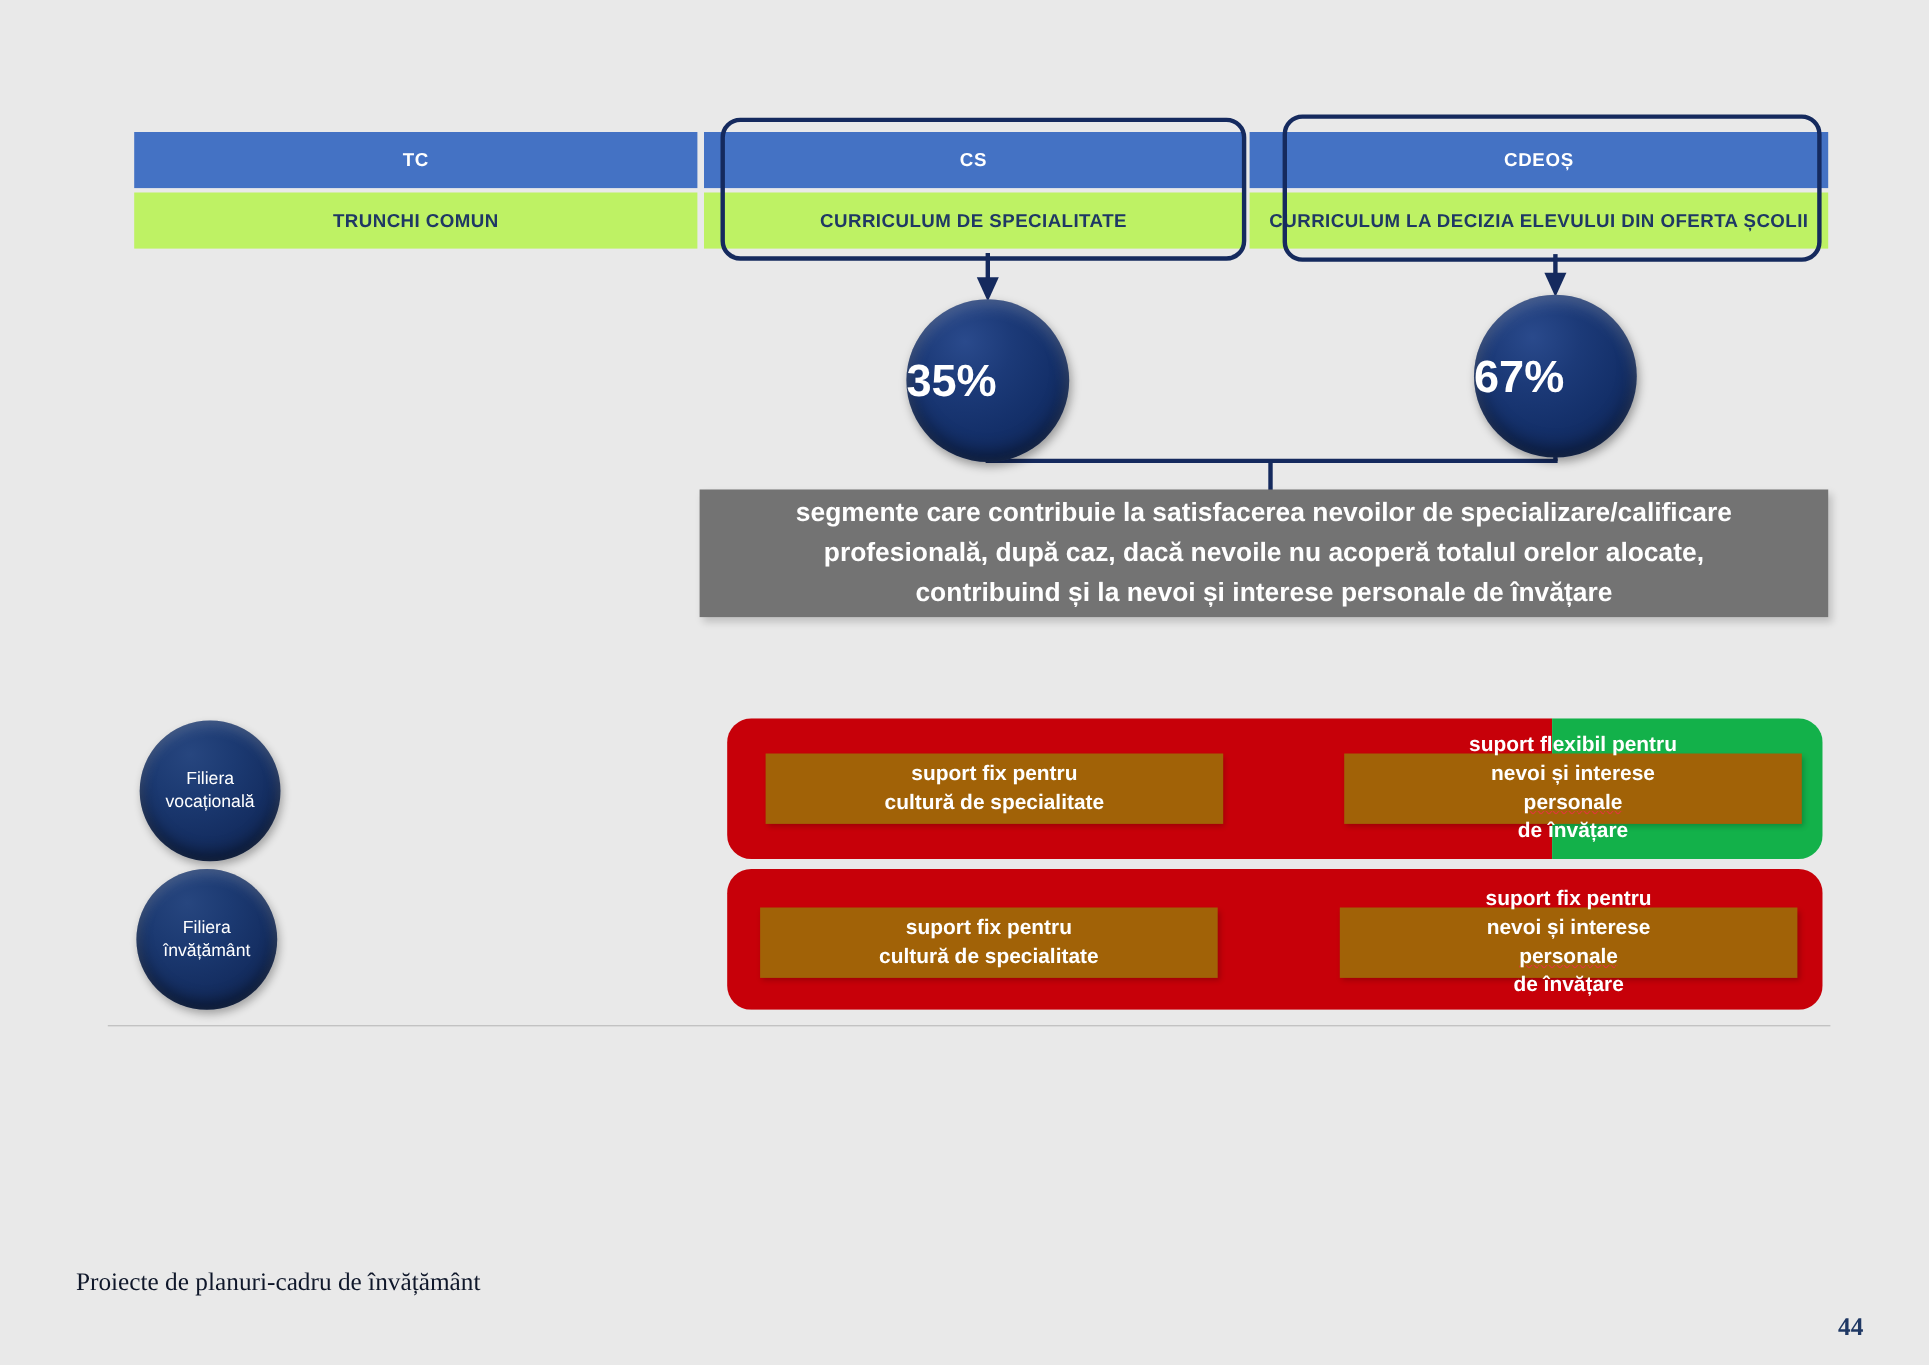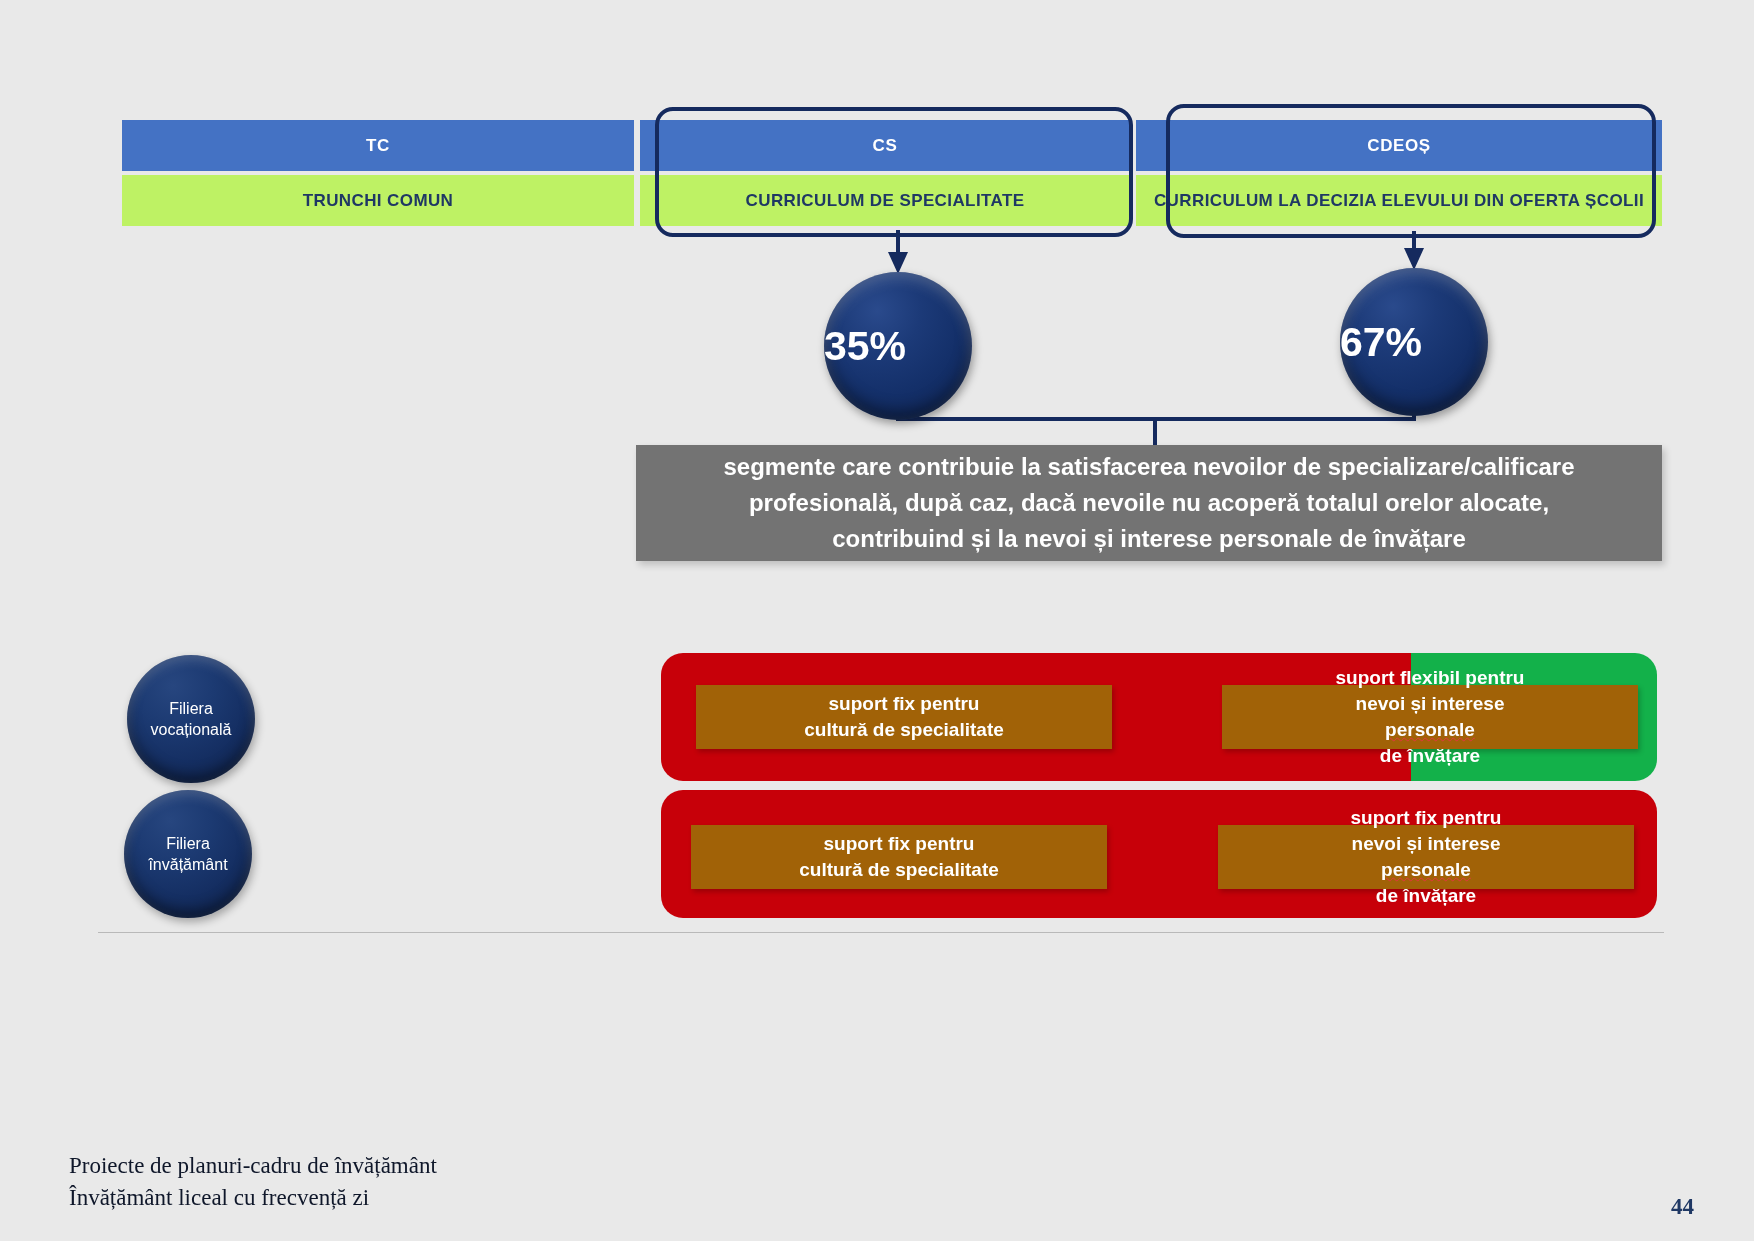--- a/index.html
+++ b/index.html
@@ -317,18 +317,17 @@
         <span>nevoi și interese </span>
         <span class="sq">personale</span>
         <span> de învățare</span>
       </span>
   </div>
 
   <div class="divider"></div>
 
   <div class="footer">
     <span>Proiecte de planuri-cadru de învățământ</span>
-    <span>Învățământ liceal cu frecvență zi</span>
   </div>
 
   <div class="page-num">44</div>
 
 </div>
 
 </body></html>

